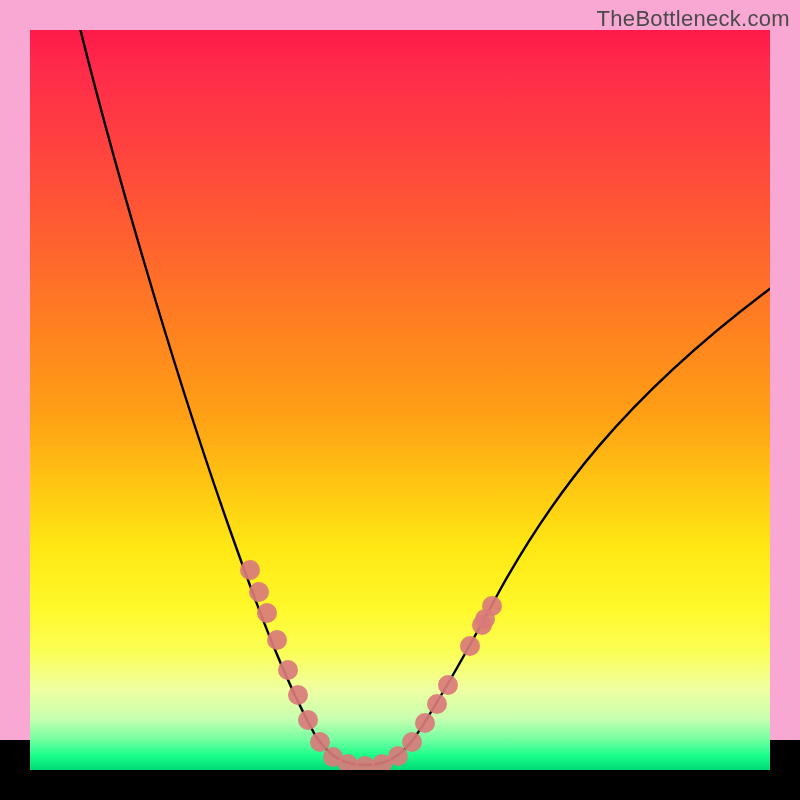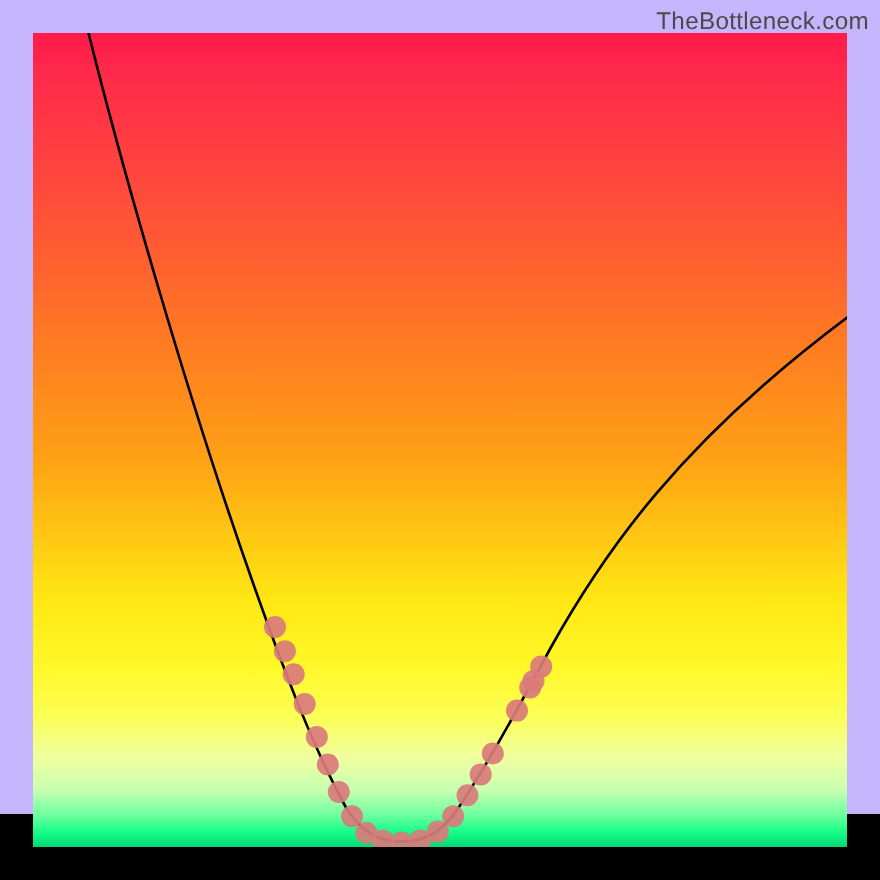--- a/index.html
+++ b/index.html
@@ -8,21 +8,21 @@
     width: 800px;
     height: 800px;
     overflow: hidden;
     background: #000;
     font-family: Arial, sans-serif;
   }
   .container {
     position: relative;
     width: 800px;
     height: 740px;
-    background: #c4b5fd;
+    background: #f9a8d4;
   }
   .plot-area {
     position: absolute;
     left: 30px;
     top: 30px;
     width: 740px;
     height: 740px;
     background: linear-gradient(to bottom,
       #ff1a4a 0%,
       #ff2a4a 5%,

